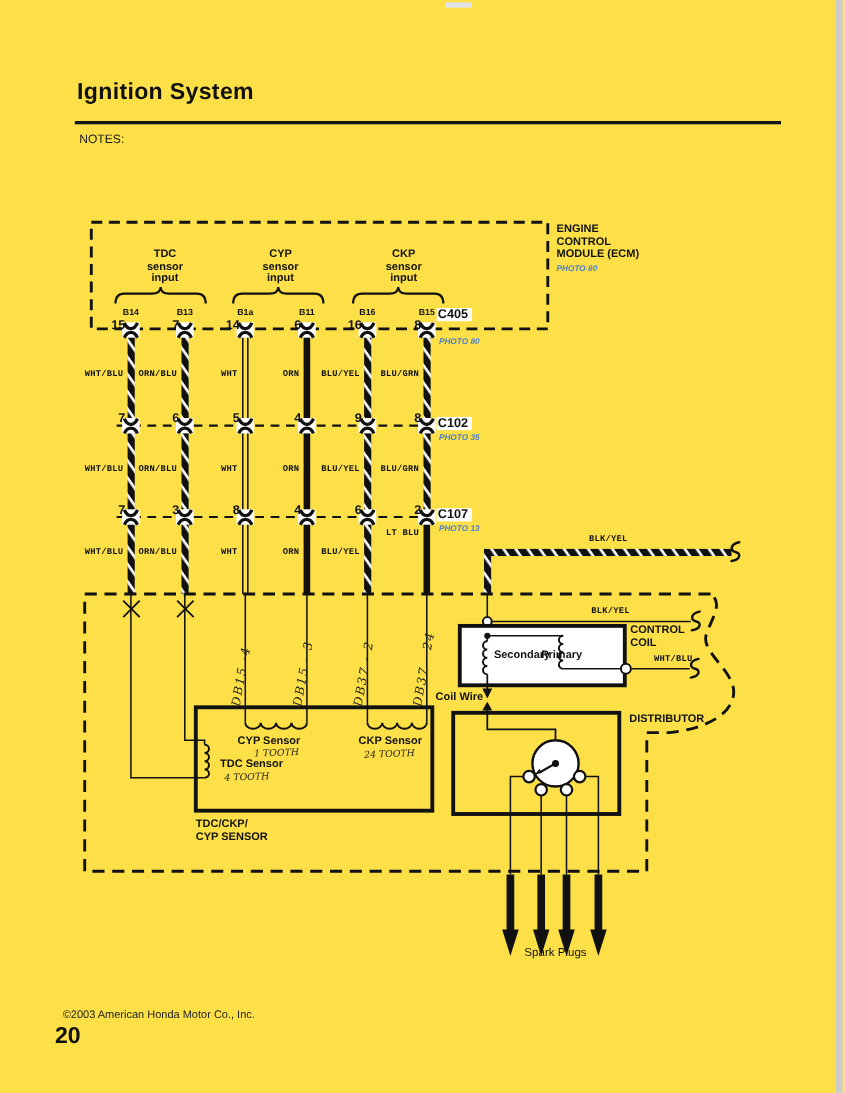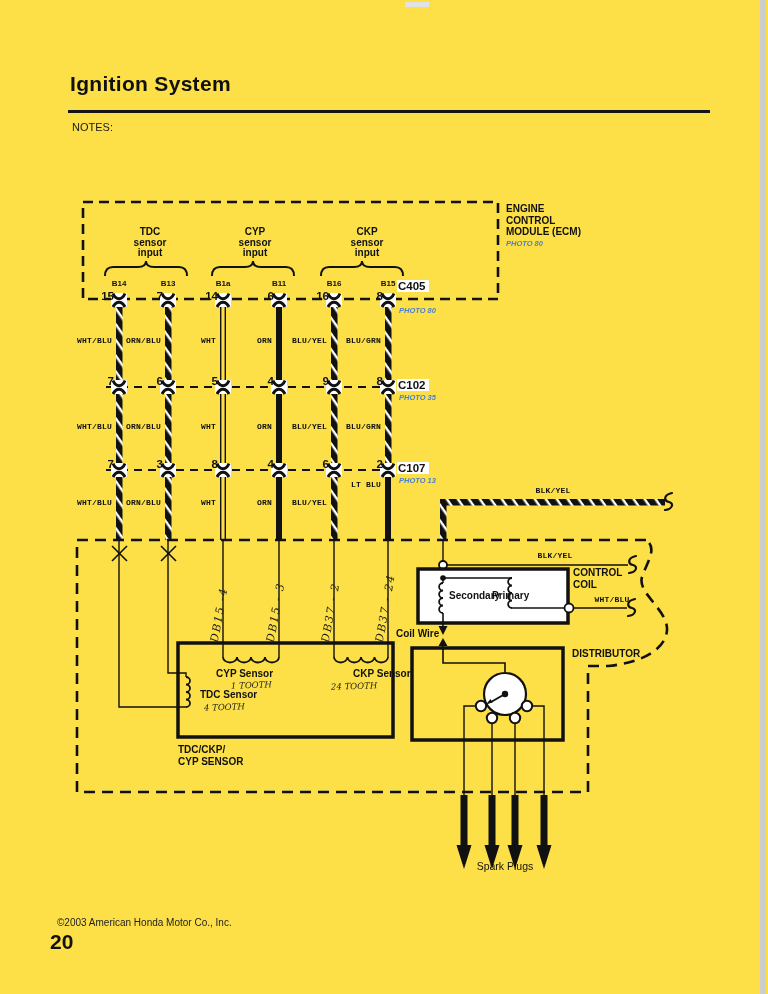--- a/index.html
+++ b/index.html
@@ -281,21 +281,21 @@
   <div class="abs small-lbl" style="left:492px;top:590px;">Primary</div>
   <div class="abs lbl" style="left:396px;top:628px;">Coil Wire</div>
 
   <div class="abs lbl" style="left:572px;top:648px;text-align:right;">DISTRIBUTOR</div>
   <div class="abs lbl ctr" style="left:475px;top:861px;width:60px;font-weight:normal;font-size:10.5px;">Spark Plugs</div>
 
   <div class="abs lbl" style="left:216px;top:668px;">CYP Sensor</div>
   <div class="abs hand" style="left:231px;top:680px;transform:rotate(-2deg);">1 TOOTH</div>
   <div class="abs lbl" style="left:200px;top:689px;">TDC Sensor</div>
   <div class="abs hand" style="left:204px;top:702px;transform:rotate(-2deg);">4 TOOTH</div>
-  <div class="abs lbl" style="left:326px;top:668px;margin-left:27px;">CKP Sensor</div>
+  <div class="abs lbl" style="left:326px;top:668px;">CKP Sensor</div>
   <div class="abs hand" style="left:331px;top:681px;transform:rotate(-2deg);">24 TOOTH</div>
   <div class="abs lbl pre" style="left:178px;top:744px;line-height:12px;">TDC/CKP/
 CYP SENSOR</div>
 
   <div class="abs hand-rot" style="left:208px;top:641px;">DB15 -4</div>
   <div class="abs hand-rot" style="left:264px;top:641px;">DB15 - 3</div>
   <div class="abs hand-rot" style="left:319px;top:641px;">DB37 - 2</div>
   <div class="abs hand-rot" style="left:373px;top:641px;">DB37 - 24</div>
 
   <div class="abs" style="left:57px;top:917px;font-size:10px;color:#222;">©2003 American Honda Motor Co., Inc.</div>

